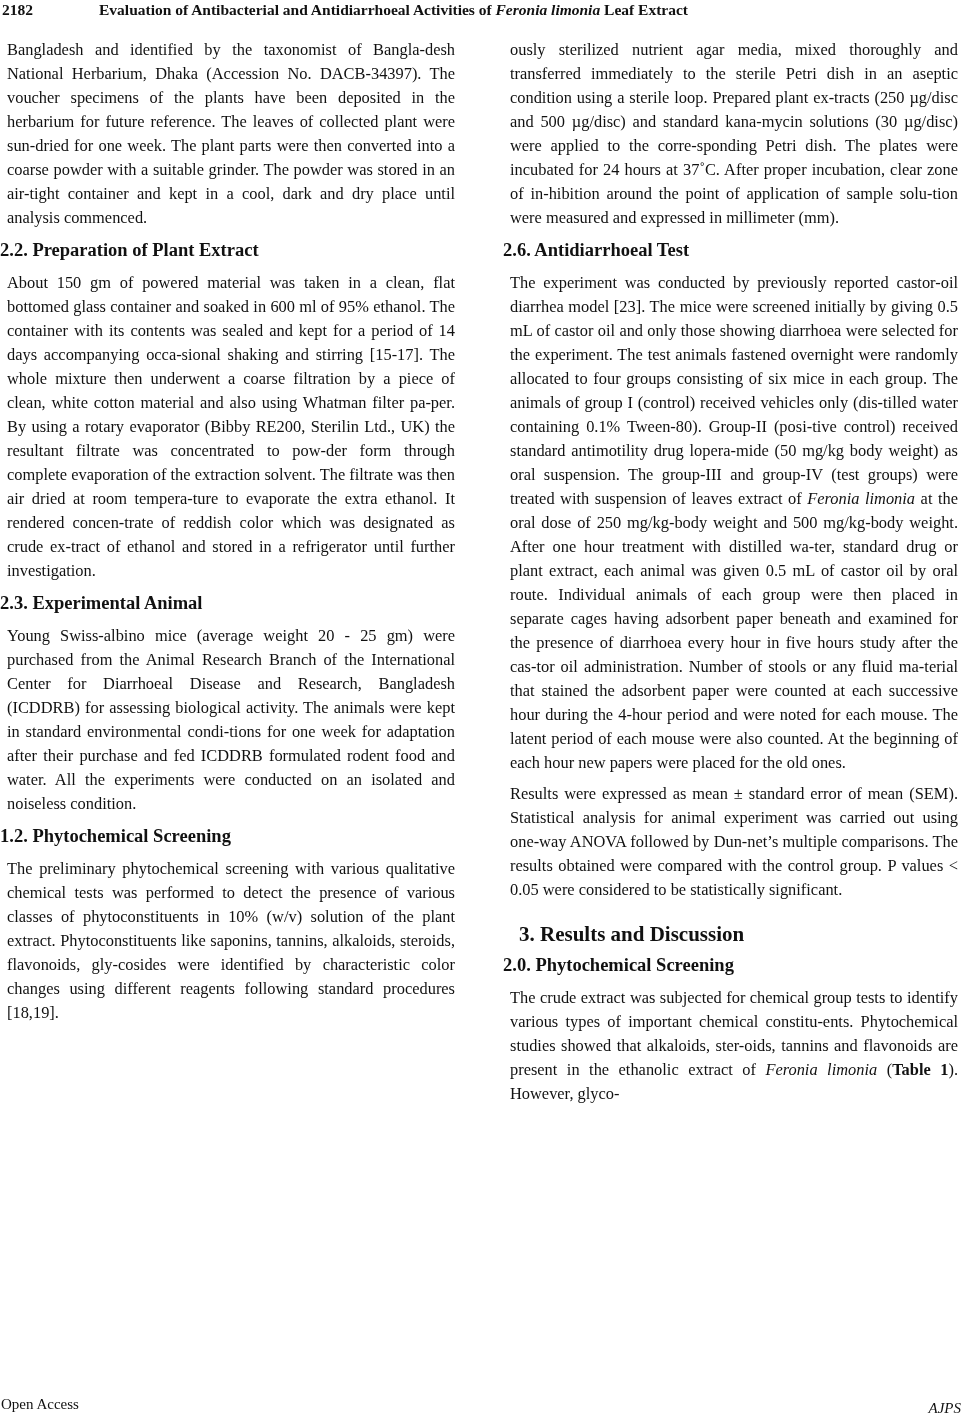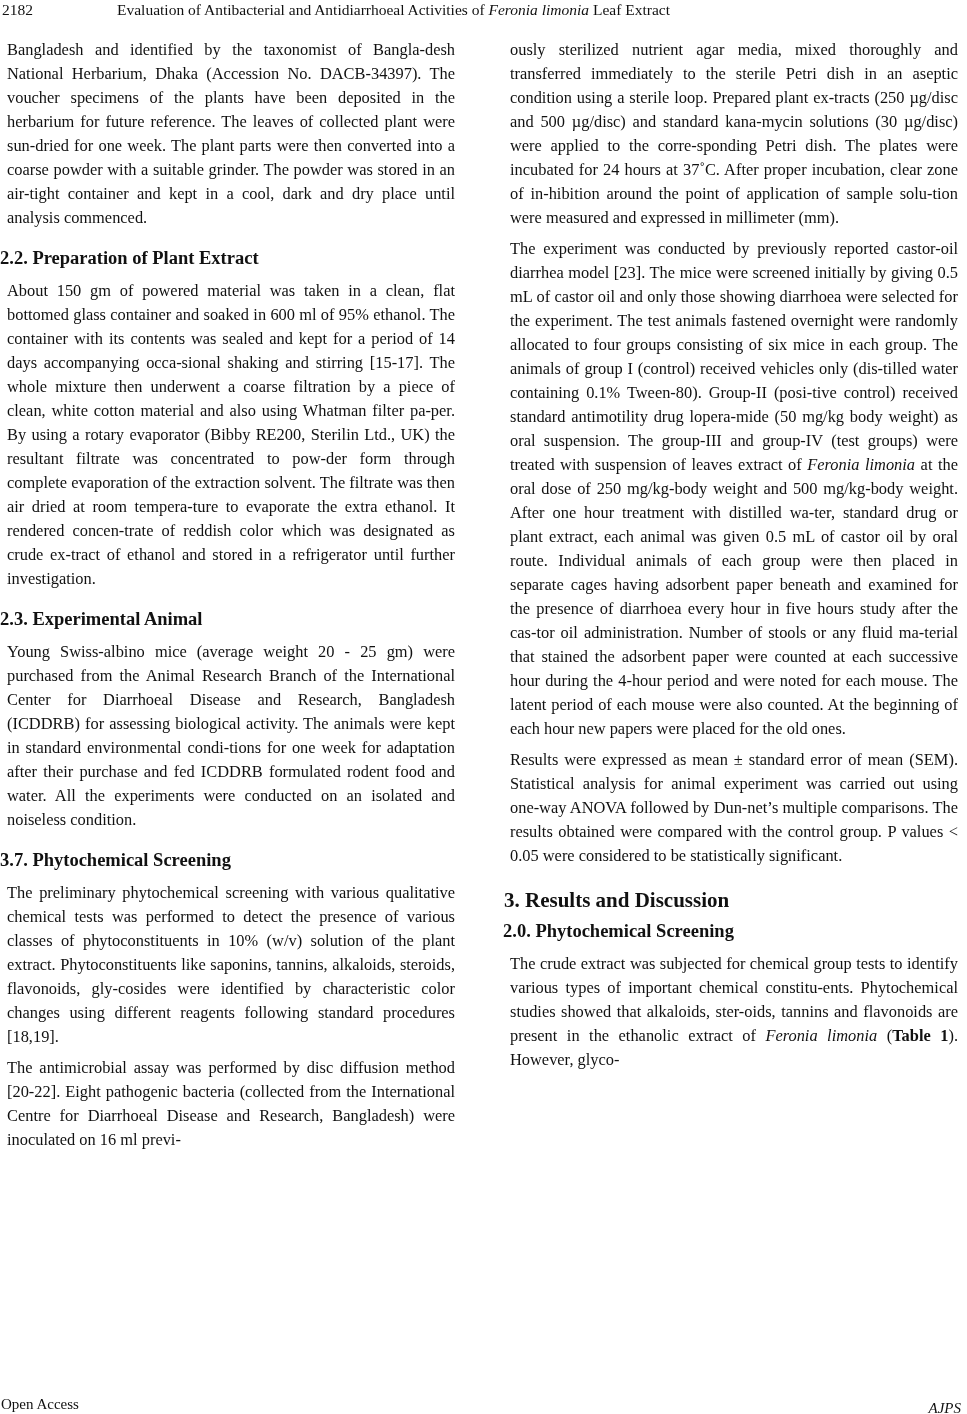--- a/index.html
+++ b/index.html
@@ -3,36 +3,36 @@
 <meta charset="utf-8">
 <style>
   html, body { margin: 0; padding: 0; background: #ffffff; }
   body {
     width: 967px; height: 1414px; position: relative; overflow: hidden;
     font-family: "Liberation Serif", "DejaVu Serif", serif;
     color: #111111;
   }
   .header {
     position: absolute; top: 0; left: 0; width: 967px; height: 22px;
-    font-size: 15.5px; line-height: 20px;
+    font-size: 15.5px; line-height: 20px; font-weight: bold;
   }
   .header .pageno { position: absolute; left: 2px; top: 0; }
   .header .title { position: absolute; left: 0; width: 767px; text-align: center; top: 0; padding-left: 20px; box-sizing: border-box; }
   .col {
     position: absolute; top: 31px; width: 462px;
     font-size: 16.4px; line-height: 24px; text-align: justify;
   }
   .col.left { left: 0px; }
   .col.right { left: 503px; width: 462px; }
   .col p { margin: 7px; text-align: justify; hyphens: manual; }
   .col h2 {
-    font-size: 18.5px; font-weight: bold; margin: 16px 0 9px 0; line-height: 24px;
+    font-size: 18.5px; font-weight: bold; margin: 8px 0 9px 0; line-height: 24px;
   }
   .col h1 {
-    font-size: 21px; font-weight: bold; margin: 19px 0 4px 1px; line-height: 26px;
+    font-size: 21px; font-weight: bold; margin: 19px 0 4px 16px; line-height: 26px;
   }
   .col h2.sub { margin-top: 6px; }
   em { font-style: italic; }
   .footer {
     position: absolute; top: 1394px; left: 0; width: 967px; height: 20px;
     font-size: 15px; line-height: 20px;
   }
   .footer .left { position: absolute; left: 1px; top: 0; }
   .footer .right { position: absolute; right: 6px; top: 4px; font-weight: normal; font-style: italic; }
 </style>
@@ -46,29 +46,29 @@
 
 <div class="col left">
   <p>Bangladesh and identified by the taxonomist of Bangla-desh National Herbarium, Dhaka (Accession No. DACB-34397). The voucher specimens of the plants have been deposited in the herbarium for future reference. The leaves of collected plant were sun-dried for one week. The plant parts were then converted into a coarse powder with a suitable grinder. The powder was stored in an air-tight container and kept in a cool, dark and dry place until analysis commenced.</p>
 
   <h2>2.2. Preparation of Plant Extract</h2>
   <p>About 150 gm of powered material was taken in a clean, flat bottomed glass container and soaked in 600 ml of 95% ethanol. The container with its contents was sealed and kept for a period of 14 days accompanying occa-sional shaking and stirring [15-17]. The whole mixture then underwent a coarse filtration by a piece of clean, white cotton material and also using Whatman filter pa-per. By using a rotary evaporator (Bibby RE200, Sterilin Ltd., UK) the resultant filtrate was concentrated to pow-der form through complete evaporation of the extraction solvent. The filtrate was then air dried at room tempera-ture to evaporate the extra ethanol. It rendered concen-trate of reddish color which was designated as crude ex-tract of ethanol and stored in a refrigerator until further investigation.</p>
 
   <h2>2.3. Experimental Animal</h2>
   <p>Young Swiss-albino mice (average weight 20 - 25 gm) were purchased from the Animal Research Branch of the International Center for Diarrhoeal Disease and Research, Bangladesh (ICDDRB) for assessing biological activity. The animals were kept in standard environmental condi-tions for one week for adaptation after their purchase and fed ICDDRB formulated rodent food and water. All the experiments were conducted on an isolated and noiseless condition.</p>
 
-  <h2>3.7. Phytochemical Screening</h2>
+  <h2>1.2. Phytochemical Screening</h2>
   <p>The preliminary phytochemical screening with various qualitative chemical tests was performed to detect the presence of various classes of phytoconstituents in 10% (w/v) solution of the plant extract. Phytoconstituents like saponins, tannins, alkaloids, steroids, flavonoids, gly-cosides were identified by characteristic color changes using different reagents following standard procedures [18,19].</p>
 
-  <p>The antimicrobial assay was performed by disc diffusion method [20-22]. Eight pathogenic bacteria (collected from the International Centre for Diarrhoeal Disease and Research, Bangladesh) were inoculated on 16 ml previ-</p>
 </div>
 
 <div class="col right">
   <p>ously sterilized nutrient agar media, mixed thoroughly and transferred immediately to the sterile Petri dish in an aseptic condition using a sterile loop. Prepared plant ex-tracts (250 µg/disc and 500 µg/disc) and standard kana-mycin solutions (30 µg/disc) were applied to the corre-sponding Petri dish. The plates were incubated for 24 hours at 37˚C. After proper incubation, clear zone of in-hibition around the point of application of sample solu-tion were measured and expressed in millimeter (mm).</p>
 
+  <h2>2.6. Antidiarrhoeal Test</h2>
   <p><span>The experiment was conducted by previously reported castor-oil diarrhea model [23]. The mice were screened initially by giving 0.5 mL of castor oil and only those showing diarrhoea were selected for the experiment. The test animals fastened overnight were randomly allocated to four groups consisting of six mice in each group. The animals of group I (control) received vehicles only (dis-tilled water containing 0.1% Tween-80). Group-II (posi-tive control) received standard antimotility drug lopera-mide (50 mg/kg body weight) as oral suspension. The group-III and group-IV (test groups) were treated with suspension of leaves extract of </span><em>Feronia limonia</em><span> at the oral dose of 250 mg/kg-body weight and 500 mg/kg-body weight. After one hour treatment with distilled wa-ter, standard drug or plant extract, each animal was given 0.5 mL of castor oil by oral route. Individual animals of each group were then placed in separate cages having adsorbent paper beneath and examined for the presence of diarrhoea every hour in five hours study after the cas-tor oil administration. Number of stools or any fluid ma-terial that stained the adsorbent paper were counted at each successive hour during the 4-hour period and were noted for each mouse. The latent period of each mouse were also counted. At the beginning of each hour new papers were placed for the old ones.</span></p>
 
   <p>Results were expressed as mean ± standard error of mean (SEM). Statistical analysis for animal experiment was carried out using one-way ANOVA followed by Dun-net’s multiple comparisons. The results obtained were compared with the control group. P values &lt; 0.05 were considered to be statistically significant.</p>
 
   <h1>3. Results and Discussion</h1>
   <h2 class="sub">2.0. Phytochemical Screening</h2>
   <p><span>The crude extract was subjected for chemical group tests to identify various types of important chemical constitu-ents. Phytochemical studies showed that alkaloids, ster-oids, tannins and flavonoids are present in the ethanolic extract of </span><em>Feronia limonia</em><span> (</span><b>Table 1</b><span>). However, glyco-</span></p>
 </div>
 
 <div class="footer">

